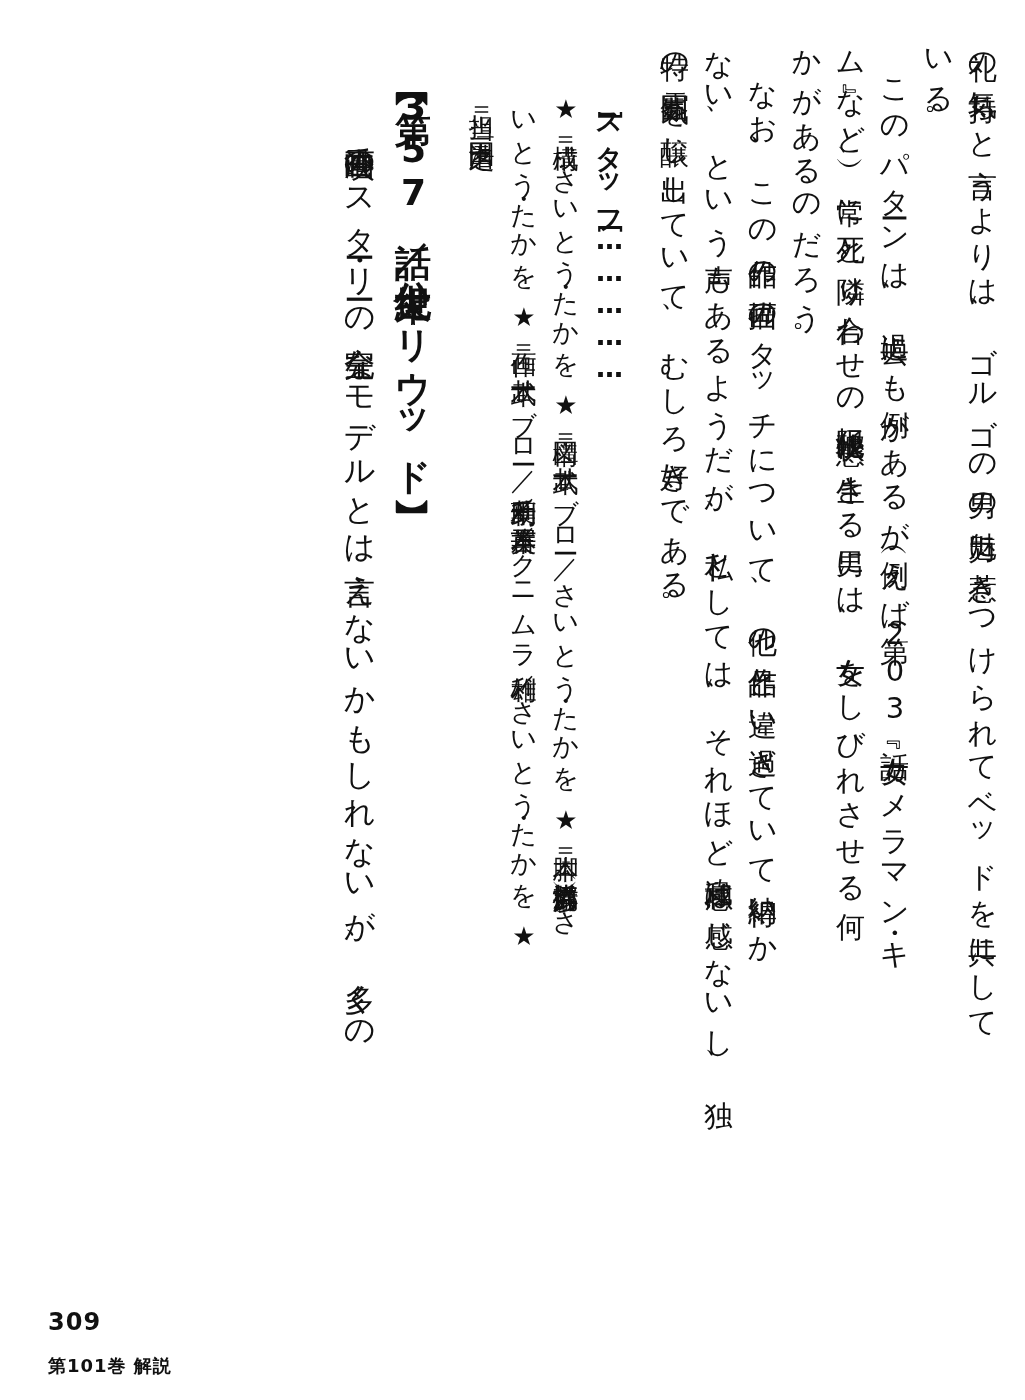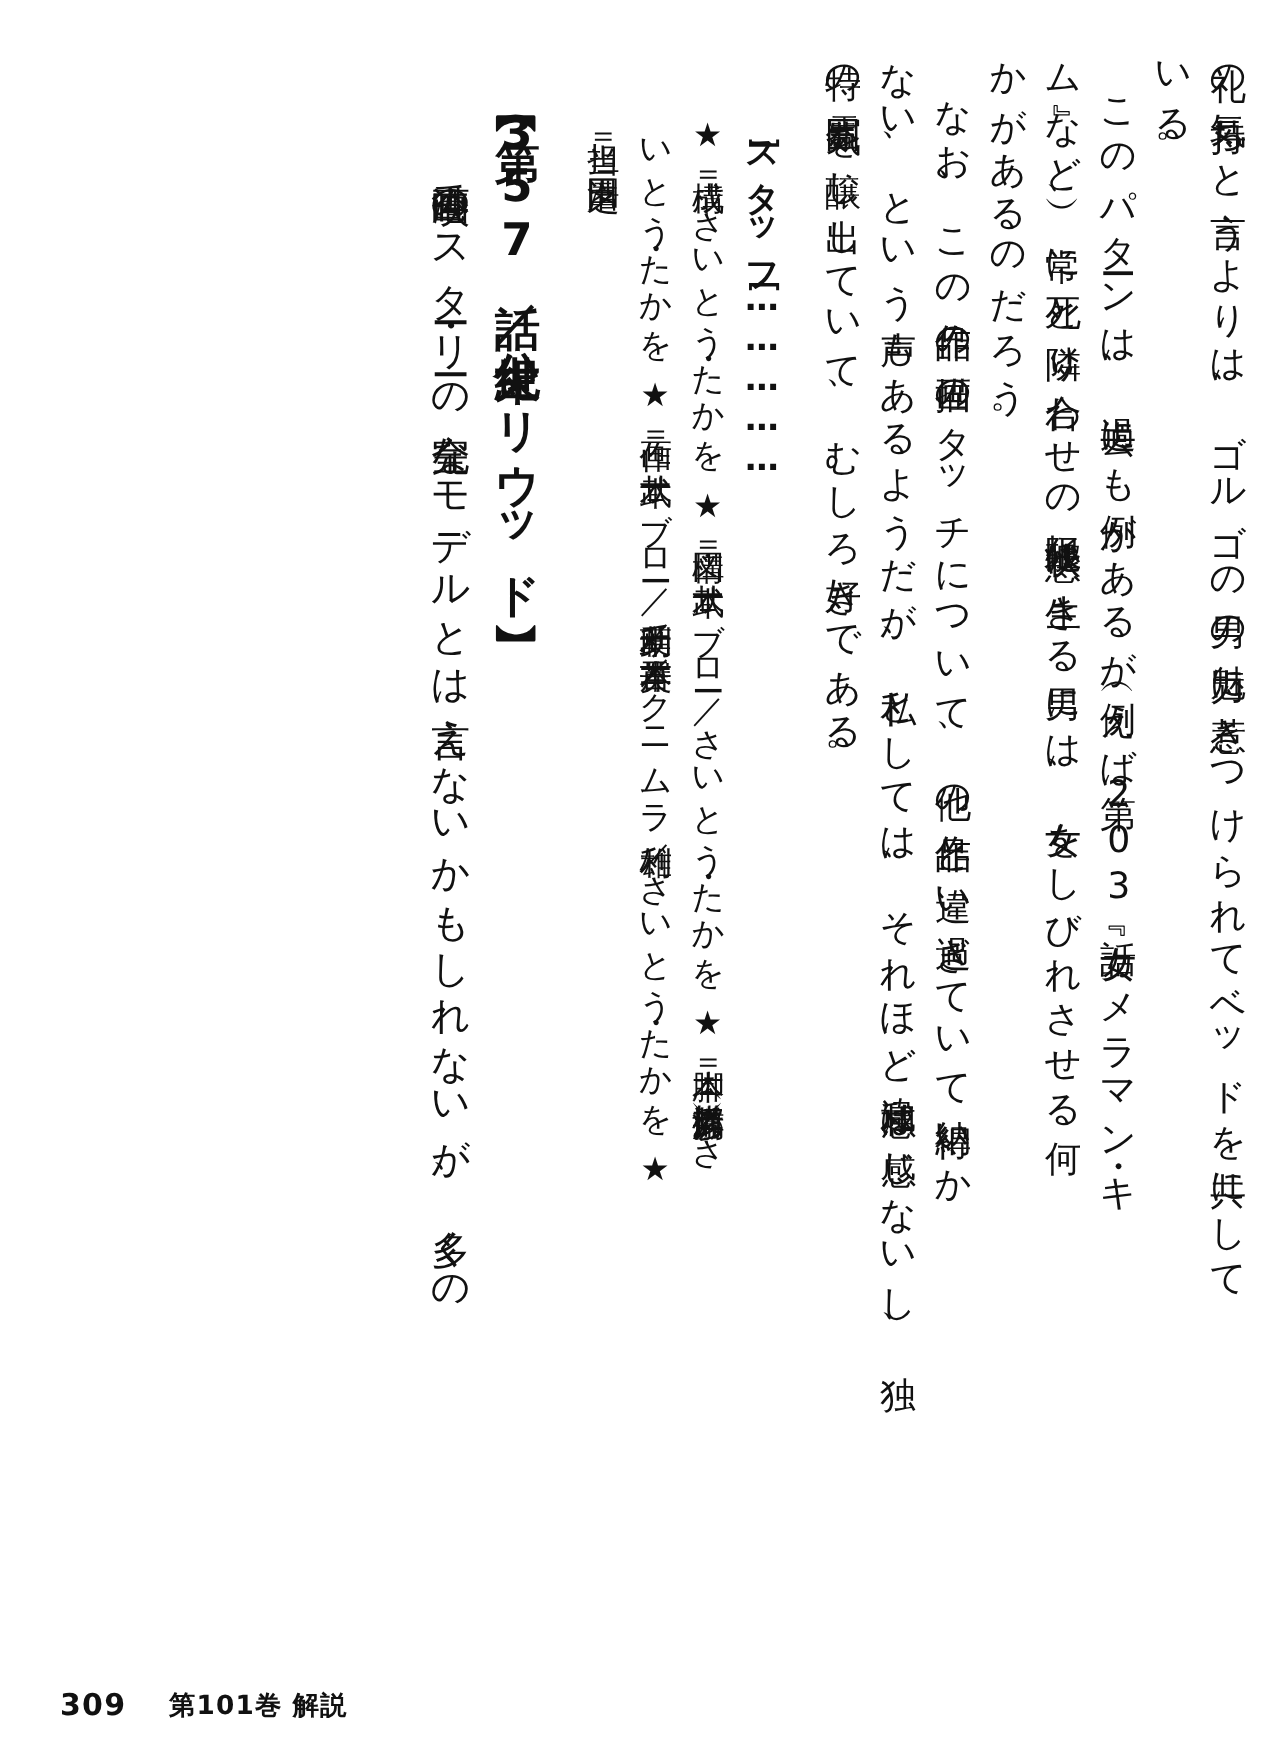--- a/index.html
+++ b/index.html
@@ -78,34 +78,34 @@
   }
   .col.gap {
     width: 22px;
   }
   
   #footer {
     position: absolute;
     left: 48px;
     bottom: 22px;
     display: flex;
-    flex-direction: row;
-    align-items: flex-end;
-    gap: 34px;
+    flex-direction: column;
+    align-items: flex-start;
+    gap: 18px;
   }
   #footer .pageno {
     font-family: "DejaVu Sans", "Liberation Sans", sans-serif;
     font-size: 24px;
     font-weight: bold;
     color: #111111;
     letter-spacing: 1px;
   }
   #footer .caption {
     font-family: "DejaVu Sans", "Liberation Sans", sans-serif;
-    font-size: 21px;
+    font-size: 18px;
     font-weight: bold;
     color: #111111;
     letter-spacing: 1px;
   }
 </style>
 </head>
 <body>
 
 <div id="page">
 

